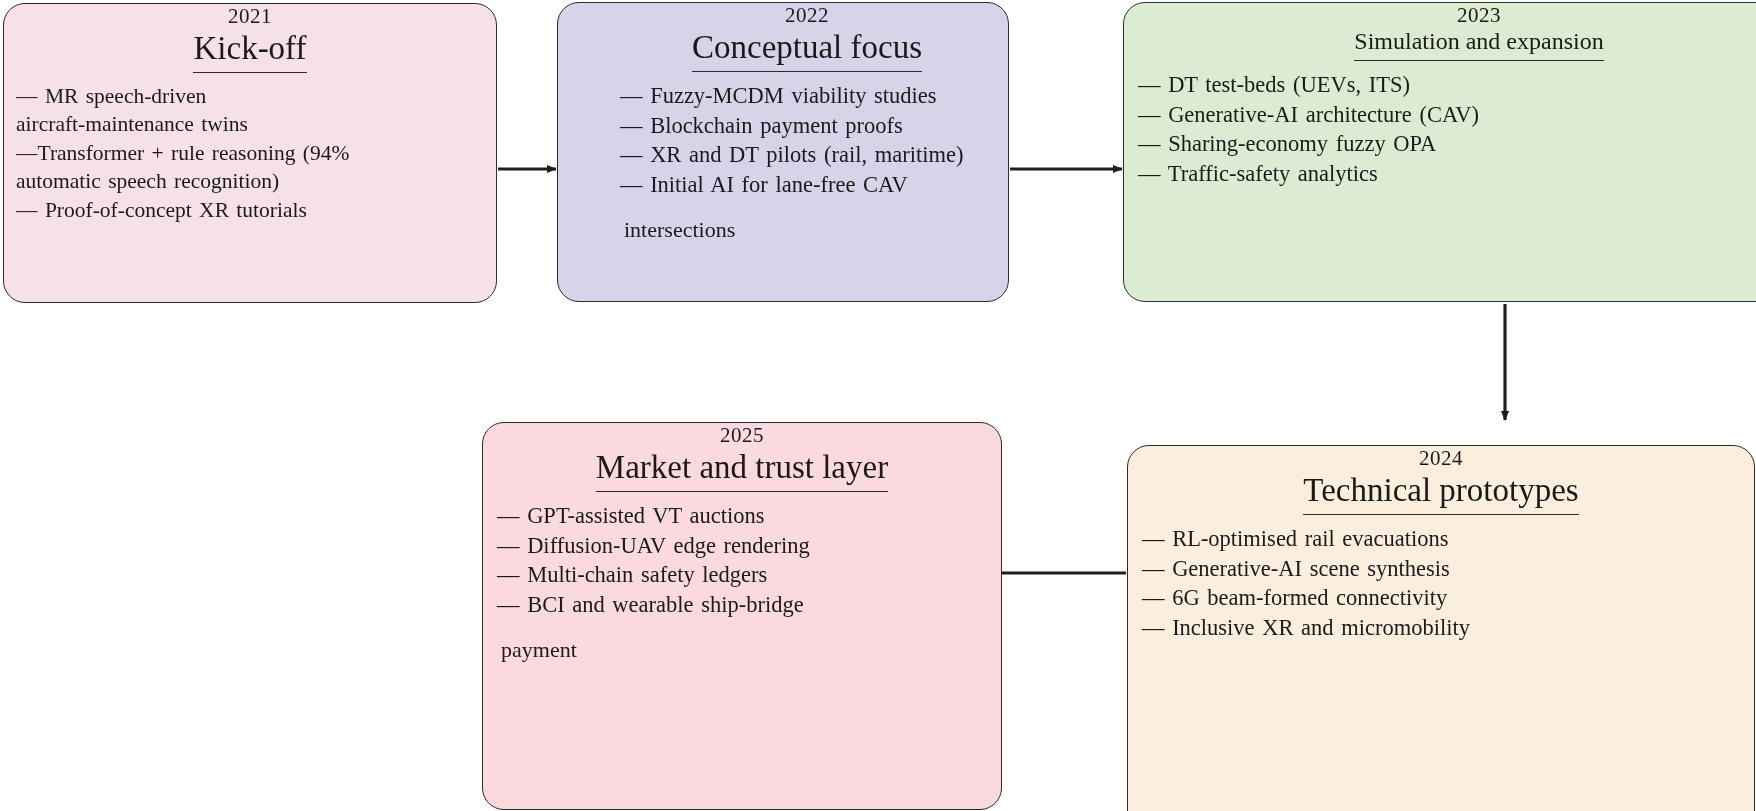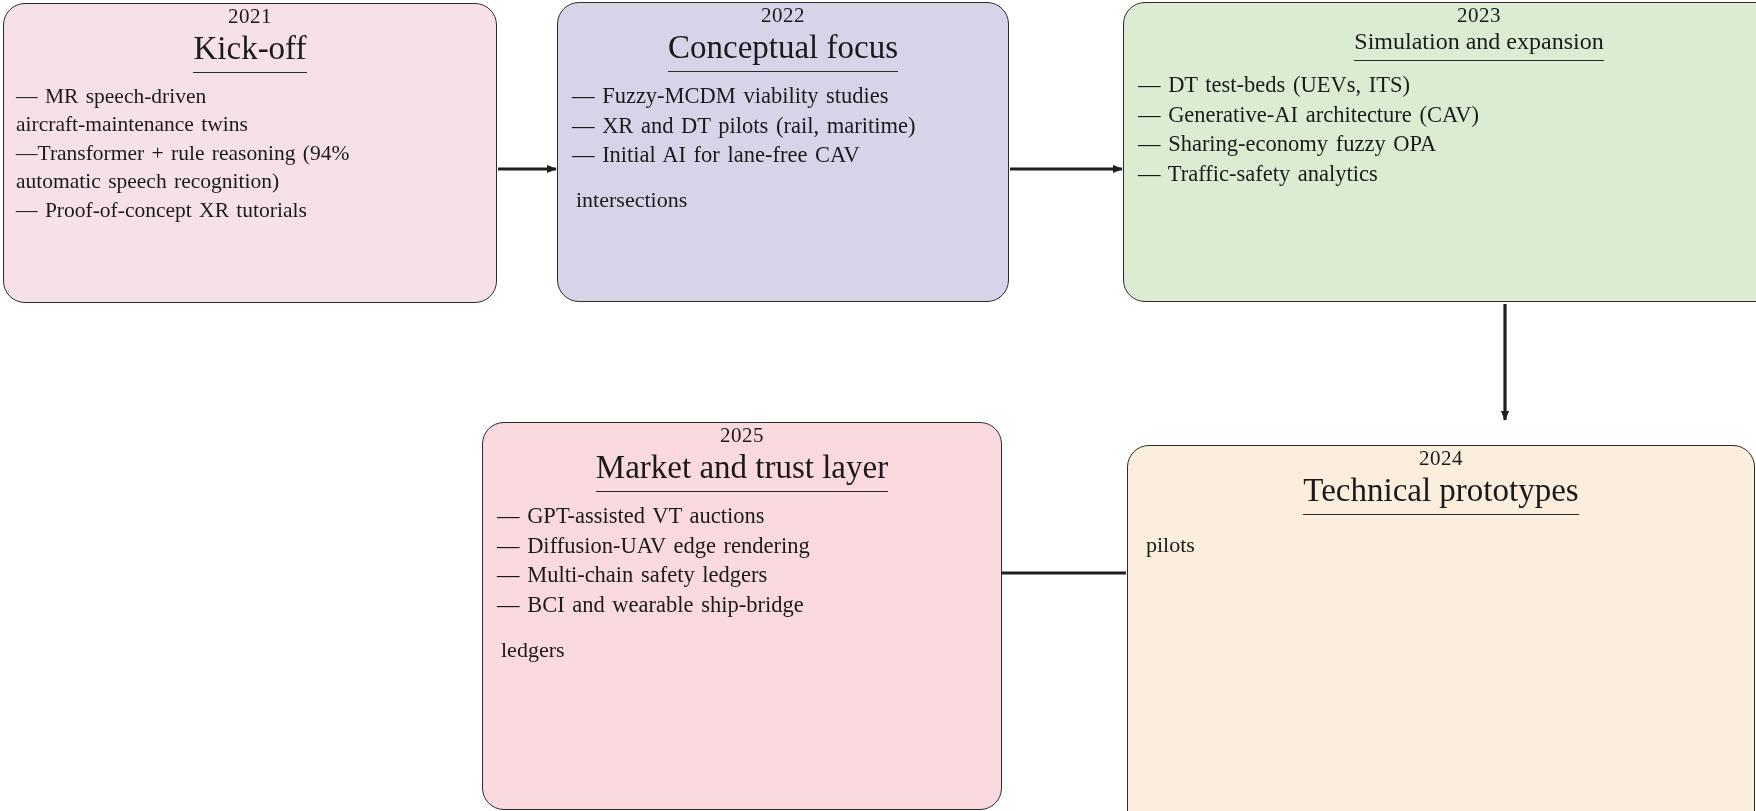--- a/index.html
+++ b/index.html
@@ -52,21 +52,21 @@
   }
   .cont{
     margin-top:16px;
     padding-left:18px;
     font-size:22px;
     line-height:1.3;
   }
 
   
   #n2021{left:3px;  top:3px;   width:494px; height:300px; background:#f7e1e9;}
-  #n2022{left:557px;top:2px;   width:452px; height:300px; background:#d6d4e8;}
+  #n2022{left:557px;top:2px;   width:452px; height:300px; background:#d6d4e8;padding-left:48px;}
   #n2023{left:1123px;top:2px;  width:712px; height:300px; background:#dcecd2;}
   #n2025{left:482px;top:422px; width:520px; height:388px; background:#fadade;}
   #n2024{left:1127px;top:422px;width:628px; height:388px; background:#fbeedc;margin-top:23px;}
 
   #n2021 .bullets li{font-size:21.5px;}
   #n2021 .bullets{padding-left:12px;}
 
   svg#edges{position:absolute;left:0;top:0;width:1756px;height:811px;pointer-events:none;}
 </style>
 </head>
@@ -100,20 +100,21 @@
     </ul>
   </div>
 
   <div class="node" id="n2022" style="background: rgb(214, 212, 232);">
     <div class="node-head">
       <div class="node-year">2022</div>
       <div class="node-title">Conceptual focus</div>
     </div>
     <ul class="bullets">
       <li>—  Fuzzy-MCDM  viability  studies</li>
+      <li>—  Blockchain  payment  proofs</li>
       <li>—  XR  and  DT  pilots  (rail,  maritime)</li>
       <li>—  Initial  AI  for  lane-free  CAV</li>
     </ul>
     <div class="cont">intersections</div>
   </div>
 
   <div class="node" id="n2023" style="background: rgb(220, 236, 210);">
     <div class="node-head">
       <div class="node-year">2023</div>
       <div class="node-title wide">Simulation and expansion</div>
@@ -130,24 +131,29 @@
     <div class="node-head">
       <div class="node-year">2025</div>
       <div class="node-title">Market and trust layer</div>
     </div>
     <ul class="bullets">
       <li>—  GPT-assisted  VT  auctions</li>
       <li>—  Diffusion-UAV  edge  rendering</li>
       <li>—  Multi-chain  safety  ledgers</li>
       <li>—  BCI  and  wearable  ship-bridge</li>
     </ul>
-    <div class="cont">ledgers</div>
+    <div class="cont">payment</div>
   </div>
 
   <div class="node" id="n2024" style="background: rgb(251, 238, 220);">
     <div class="node-head">
       <div class="node-year">2024</div>
       <div class="node-title">Technical prototypes</div>
     </div>
-    <div class="cont">pilots</div>
+    <ul class="bullets">
+      <li>—  RL-optimised  rail  evacuations</li>
+      <li>—  Generative-AI  scene  synthesis</li>
+      <li>—  6G  beam-formed  connectivity</li>
+      <li>—  Inclusive  XR  and  micromobility</li>
+    </ul>
   </div>
 
 </div>
 
 </body></html>

